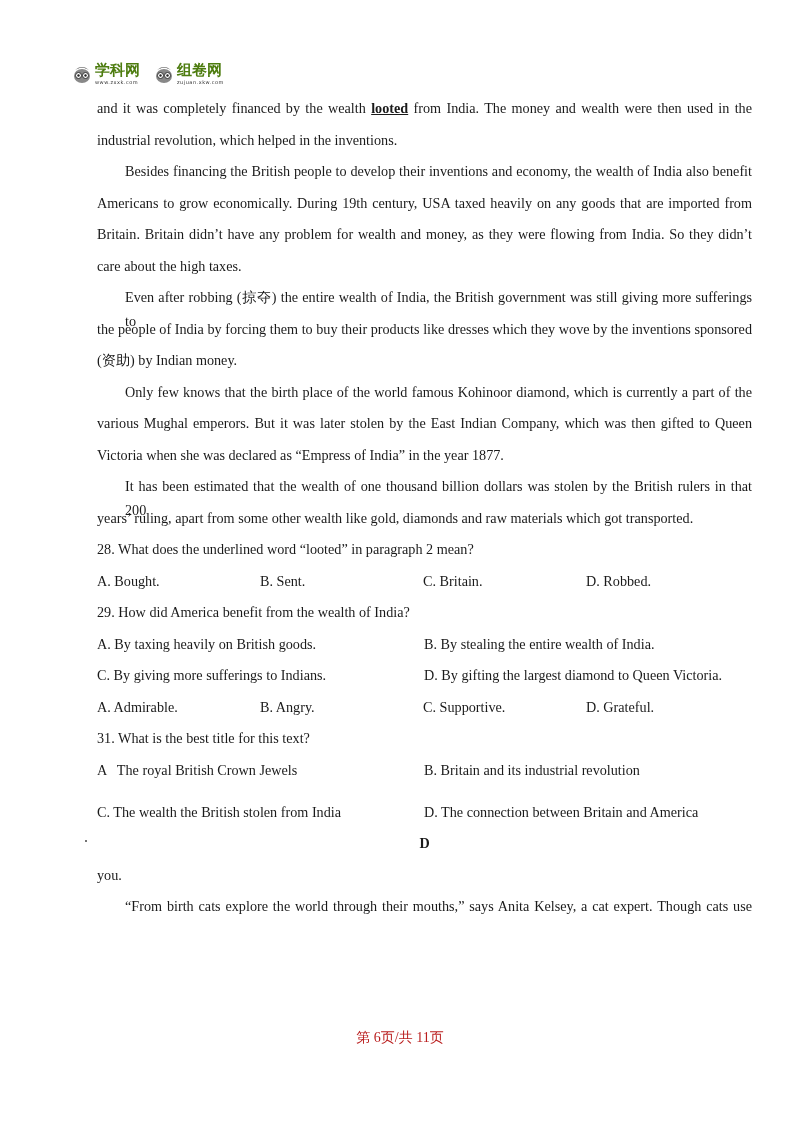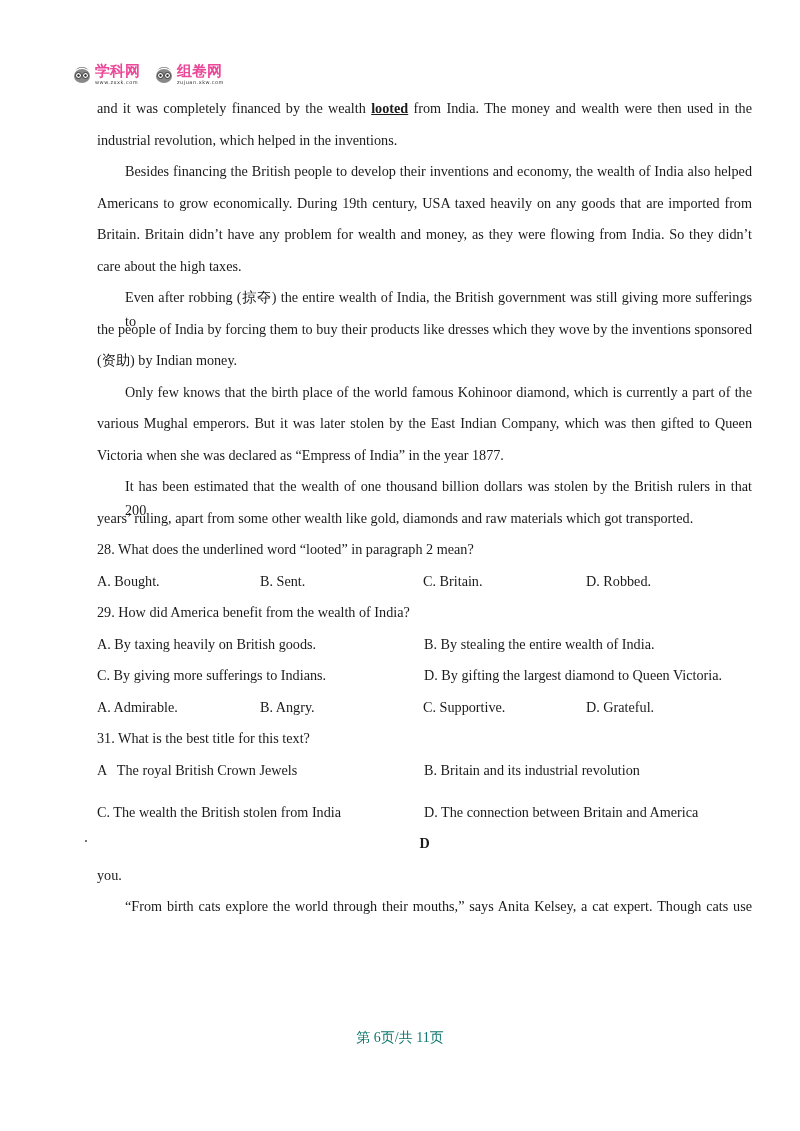--- a/index.html
+++ b/index.html
@@ -6,36 +6,36 @@
     body {
       width: 800px; height: 1131px; position: relative; overflow: hidden;
       font-family: "Liberation Serif", "DejaVu Serif", serif;
       color: #1a1a1a;
     }
     .logo-bar { position: absolute; left: 72px; top: 60px; height: 28px; display: flex; align-items: center; gap: 14px; }
     .logo { display: flex; align-items: center; gap: 3px; }
     .owl { width: 20px; height: 20px; position: relative; }
     .owl svg { width: 20px; height: 20px; display: block; }
     .logo-text { display: flex; flex-direction: column; line-height: 1; }
-    .logo-cn { font-family: Liberation Serif, serif; font-weight: bold; font-size: 15px; color: #ec4899; letter-spacing: 0px; }
+    .logo-cn { font-family: Liberation Mono, monospace; font-weight: bold; font-size: 15px; color: #4d7c0f; letter-spacing: 0px; }
     .logo-url { font-family: "DejaVu Sans", sans-serif; font-size: 5px; color: #333; margin-top: 1px; letter-spacing: 0.5px; }
 
     .content { position: absolute; left: 73px; top: 96px; width: 655px; font-size: 14.2px; margin-left: 24px; }
     .line { height: 31.5px; line-height: 24px; white-space: nowrap; }
     .justify { text-align: justify; text-align-last: justify; display: block; white-space: normal; }
     .indent { padding-left: 28px; }
     .u-bold { font-weight: bold; text-decoration: underline; }
 
     .row { display: flex; height: 31.5px; line-height: 24px; white-space: nowrap; }
     .c4 { width: 163px; }
     .c2 { width: 327px; }
 
     .section-head { text-align: center; font-weight: bold; height: 31.5px; line-height: 24px; }
     .dot { position: absolute; left: 85px; top: 840px; width: 2px; height: 2px; background: #444; border-radius: 50%; }
-    .footer { position: absolute; left: 0; width: 800px; top: 1029px; text-align: center; font-size: 14px; color: #0f766e; }
+    .footer { position: absolute; left: 0; width: 800px; top: 1029px; text-align: center; font-size: 14px; color: #b91c1c; }
   </style>
 </head>
 <body>
 
 <div class="logo-bar">
   <div class="logo">
     <span class="owl">
       <svg viewBox="0 0 20 20">
           <path d="M3 6 Q10 0 17 6 L15 5 Q10 2 5 5 Z" fill="#333"></path>
           <ellipse cx="10" cy="12" rx="8" ry="7" fill="#888"></ellipse>
@@ -72,21 +72,21 @@
 
   <div class="line">
     <span class="justify" style="display:flex;justify-content:space-between;">
       <span style="flex:1;text-align:justify;text-align-last:justify;">
         <span>and it was completely financed by the wealth </span><span class="u-bold">looted</span><span> from India. The money and wealth were then used in the</span>
       </span>
     </span>
   </div>
   <div class="line">industrial revolution, which helped in the inventions.</div>
 
-  <div class="line justify indent">Besides financing the British people to develop their inventions and economy, the wealth of India also helped</div>
+  <div class="line justify indent">Besides financing the British people to develop their inventions and economy, the wealth of India also benefit</div>
   <div class="line justify">Americans to grow economically. During 19th century, USA taxed heavily on any goods that are imported from</div>
   <div class="line justify">Britain. Britain didn’t have any problem for wealth and money, as they were flowing from India. So they didn’t</div>
   <div class="line">care about the high taxes.</div>
 
   <div class="line justify indent">Even after robbing (掠夺) the entire wealth of India, the British government was still giving more sufferings to</div>
   <div class="line justify">the people of India by forcing them to buy their products like dresses which they wove by the inventions sponsored</div>
   <div class="line">(资助) by Indian money.</div>
 
   <div class="line justify indent">Only few knows that the birth place of the world famous Kohinoor diamond, which is currently a part of the</div>
   <div class="line justify">various Mughal emperors. But it was later stolen by the East Indian Company, which was then gifted to Queen</div>

